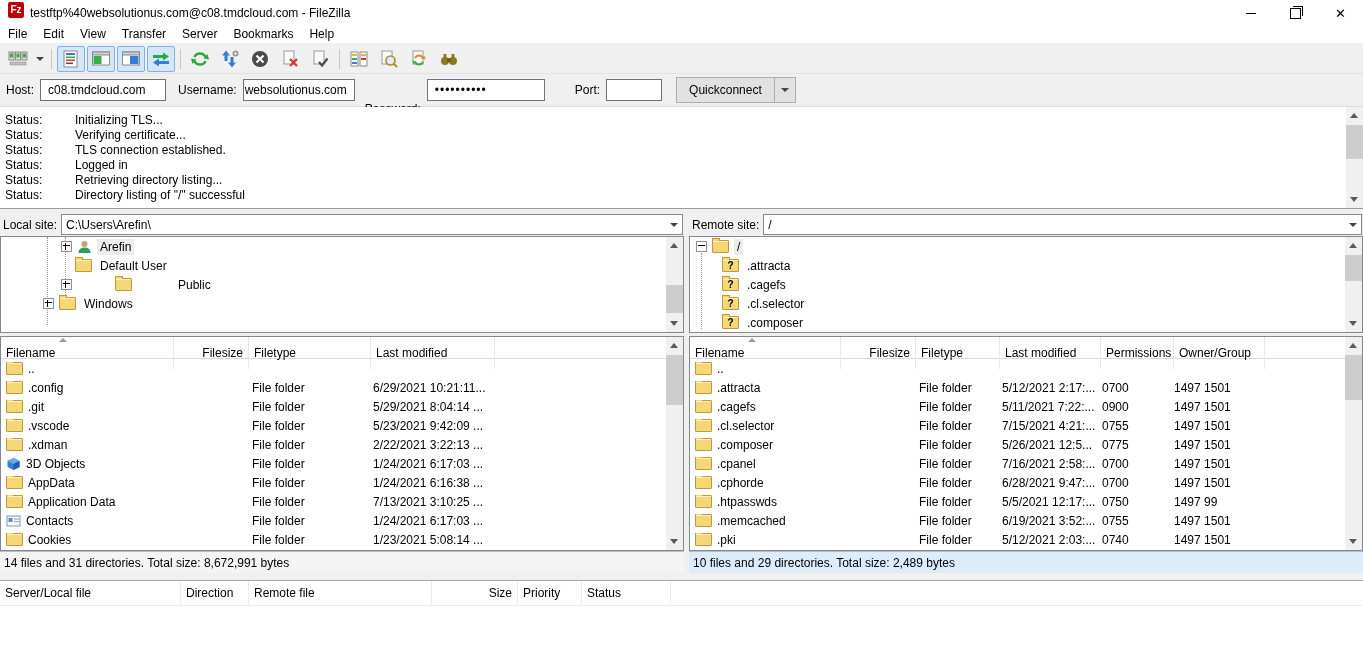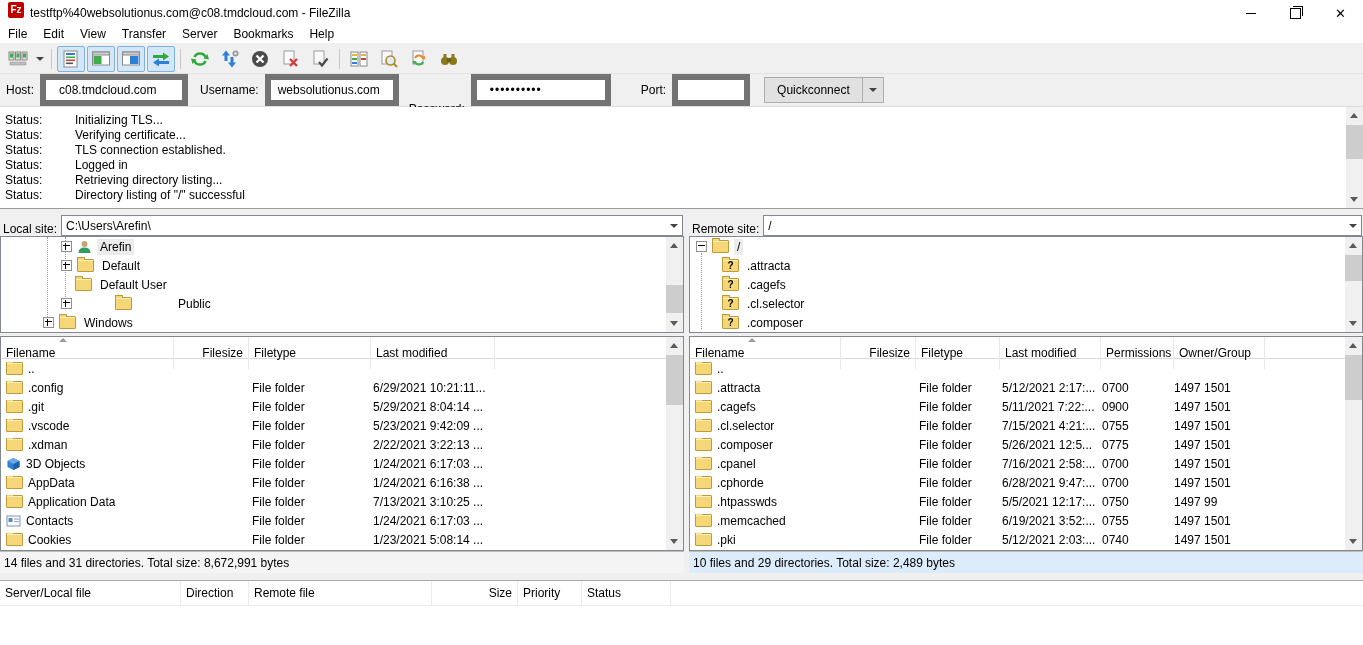--- a/index.html
+++ b/index.html
@@ -27,21 +27,21 @@
   .tbtn{width:26px;height:24px;display:flex;align-items:center;justify-content:center;border:1px solid transparent;border-radius:2px;margin:0 1px;}
   .tbtn.pressed{background:#d4e7f8;border-color:#7fb2e0;}
   .tbtn svg{display:block;}
   .tsep{width:1px;height:20px;background:#c8c8c8;margin:0 4px;}
   .tdrop{width:14px;height:24px;display:flex;align-items:center;justify-content:center;}
   .dtri{width:0;height:0;border-left:4px solid transparent;border-right:4px solid transparent;border-top:4px solid #444;}
 
   
   .quickbar{height:32px;background:#f0f0f0;display:flex;align-items:center;flex:0 0 auto;border-bottom:1px solid #dcdcdc;}
   .qlabel{margin:0 6px 0 6px;}
-  .qfield{height:20px;background:#fff;border:6px solid #737373;display:flex;align-items:center;overflow:hidden;padding:0 13px;white-space:nowrap;}
+  .qfield{height:20px;background:#fff;border:1px solid #737373;display:flex;align-items:center;overflow:hidden;padding:0 7px;white-space:nowrap;}
   .qf-host{width:110px;}
   .qf-user{width:96px;justify-content:flex-end;}
   .qf-pass{width:102px;letter-spacing:1px;}
   .qf-port{width:40px;}
   .qbtn{height:24px;margin-left:14px;background:#e1e1e1;border:1px solid #adadad;padding:0 12px;display:flex;align-items:center;}
   .qbtn-drop{height:24px;width:20px;background:#e1e1e1;border:1px solid #adadad;border-left:none;display:flex;align-items:center;justify-content:center;}
 
   
   .log{height:101px;background:#fff;position:relative;flex:0 0 auto;border-bottom:1px solid #9b9b9b;overflow:hidden;}
   .logrow{display:flex;line-height:15px;padding-left:5px;}
@@ -59,21 +59,21 @@
   .hsplit1{height:4px;background:#f0f0f0;flex:0 0 auto;}
   .hsplit2{height:7px;background:#f0f0f0;flex:0 0 auto;border-bottom:1px solid #a8a8a8;}
 
   
   .panes{display:flex;flex:0 0 auto;}
   .pane{display:flex;flex-direction:column;}
   .pane.local{width:684px;}
   .vsplit{width:5px;background:#f0f0f0;}
   .pane.remote{width:674px;}
 
-  .comborow{height:23px;display:flex;align-items:flex-end;background:#f0f0f0;}
+  .comborow{height:23px;display:flex;align-items:center;background:#f0f0f0;}
   .combolabel{margin:0 4px 0 3px;white-space:nowrap;}
   .combo{flex:1;height:19px;background:#fff;border:1px solid #828790;display:flex;align-items:center;position:relative;margin-right:1px;}
   .combo .val{padding-left:4px;flex:1;white-space:nowrap;overflow:hidden;}
   .combo .chev{width:16px;display:flex;align-items:center;justify-content:center;}
   .chevtri{width:0;height:0;border-left:4px solid transparent;border-right:4px solid transparent;border-top:4px solid #444;}
 
   .treepane{height:95px;background:#fff;border:1px solid #828790;position:relative;overflow:hidden;}
   .trow{height:19px;display:flex;align-items:center;white-space:nowrap;}
   .exp{width:9px;height:9px;border:1px solid #8f8f8f;background:#fff;position:relative;flex:0 0 auto;margin-right:5px;}
   .exp:before{content:"";position:absolute;left:1px;right:1px;top:3px;height:1px;background:#000;}
@@ -336,25 +336,20 @@
         <div class="dotv" style="left:46px;top:0;height:88px;"></div>
         <div class="dotv" style="left:64px;top:0;height:66px;"></div>
         <div class="trow" style="padding-left:60px;">
           <span class="exp plus"></span>
           <svg class="iconsvg" width="15" height="14" viewBox="0 0 15 14">
               <circle cx="7.5" cy="4" r="3" fill="#caa27a"></circle>
               <path d="M1.5 13 Q1.5 7.5 7.5 7.5 Q13.5 7.5 13.5 13 Z" fill="#2e9e5b"></path>
             </svg>
           <span class="tlabel sel">Arefin</span>
         </div>
-        <div class="trow" style="padding-left:60px;">
-          <span class="exp plus"></span>
-            <span class="fo"></span>
-          <span class="tlabel">Default</span>
-        </div>
         <div class="trow" style="padding-left:74px;">
           <span class="fo"></span>
           <span class="tlabel">Default User</span>
         </div>
         <div class="trow" style="padding-left:60px;gap:38px;">
           <span class="exp plus"></span>
             <span class="fo"></span>
           <span class="tlabel">Public</span>
         </div>
         <div class="trow" style="padding-left:42px;">

